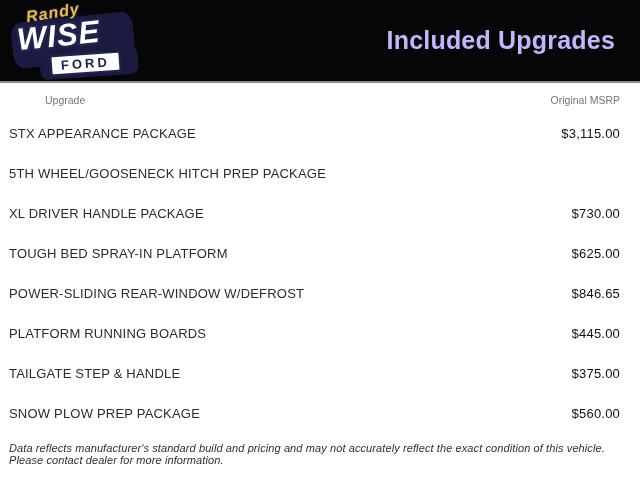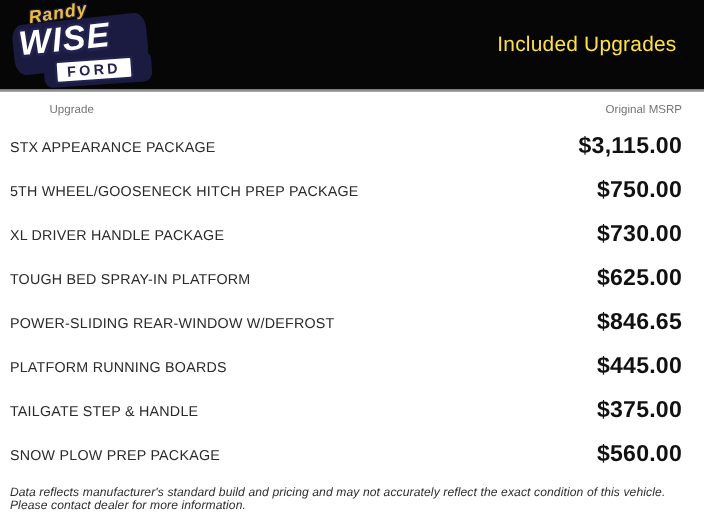--- a/index.html
+++ b/index.html
@@ -14,23 +14,23 @@
   .header {
     position: relative;
     height: 83px;
     background: #060606;
     border-bottom: 2px solid #8d8d8d;
     display: flex;
     align-items: center;
     justify-content: flex-end;
   }
   .header-title {
-    color: #fde047;
-    font-size: 19px;
-    font-weight: 400;
+    color: #c4b5fd;
+    font-size: 25px;
+    font-weight: 700;
     padding-right: 25px;
     letter-spacing: 0.2px;
   }
 
   
   .logo {
     position: absolute;
     left: 10px; top: 3px;
     width: 132px; height: 78px;
   }
@@ -118,22 +118,22 @@
     align-items: center;
     justify-content: space-between;
     text-align: right;
   }
   .row-name {
     font-size: 13px;
     color: #2b2b2b;
     letter-spacing: 0.2px;
   }
   .row-price {
-    font-size: 21px;
-    font-weight: bold;
+    font-size: 13px;
+    font-weight: normal;
     color: #111111;
     letter-spacing: 0.2px;
   }
 
   
   .disclaimer {
     margin: 9px 0 0 0;
     font-size: 11px;
     font-style: italic;
     color: #2e2e2e;
@@ -163,21 +163,20 @@
   </div>
 
   <div class="rows" id="rows">
   <div class="row">
     <span class="row-name">STX APPEARANCE PACKAGE</span>
     <span class="row-price">$3,115.00</span>
   </div>
 
   <div class="row">
     <span class="row-name">5TH WHEEL/GOOSENECK HITCH PREP PACKAGE</span>
-    <span class="row-price">$750.00</span>
   </div>
 
   <div class="row">
     <span class="row-name">XL DRIVER HANDLE PACKAGE</span>
     <span class="row-price">$730.00</span>
   </div>
 
   <div class="row">
     <span class="row-name">TOUGH BED SPRAY-IN PLATFORM</span>
     <span class="row-price">$625.00</span>

